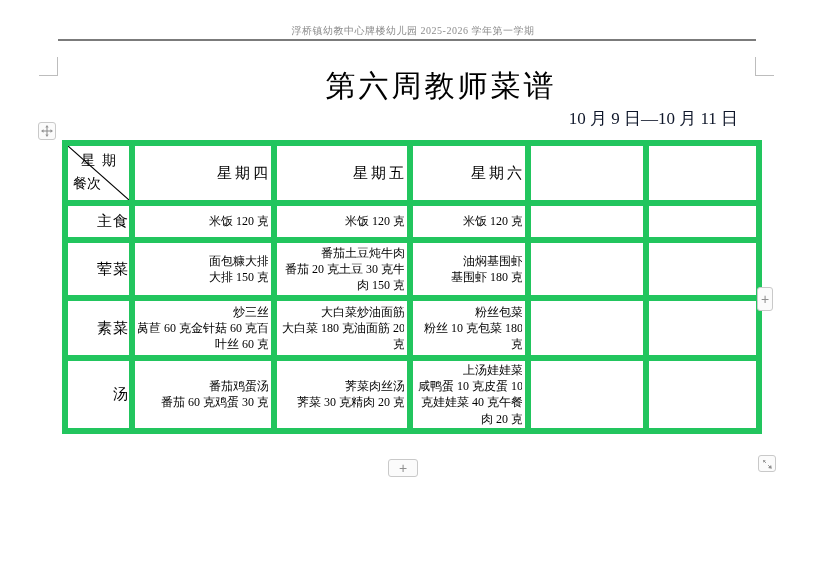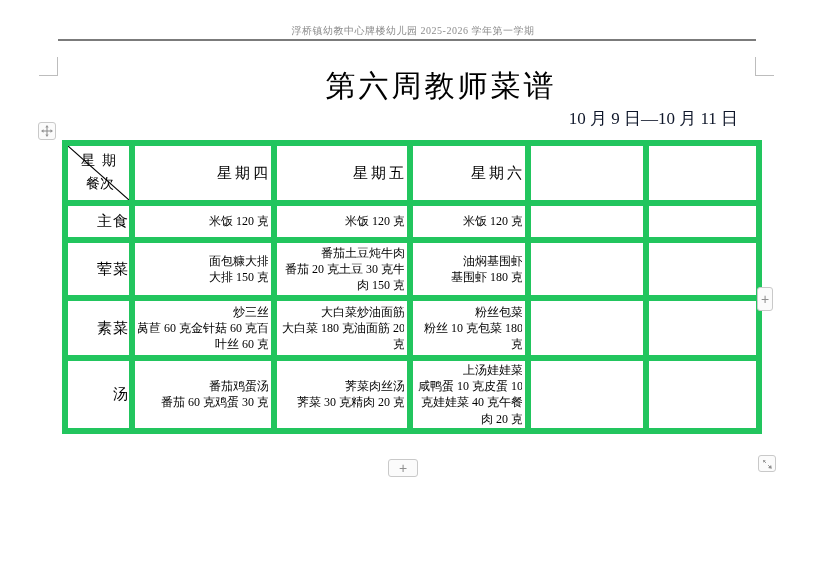--- a/index.html
+++ b/index.html
@@ -90,21 +90,20 @@
     position: absolute; left: 0; top: 0;
     width: 100%; height: 100%;
   }
   .corner-top {
     position: absolute; top: 6px; left: 13px;
     font-size: 14px; white-space: pre;
   }
   .corner-bottom {
     position: absolute; bottom: 7px; left: 5px;
     font-size: 14px;
-    margin-left: 13px;
   }
 
   
   .ctrl {
     position: absolute;
     background: #fbfbfb;
     border: 1px solid #c9c9c9;
     border-radius: 3px;
     color: #8f8f8f;
     display: flex;

